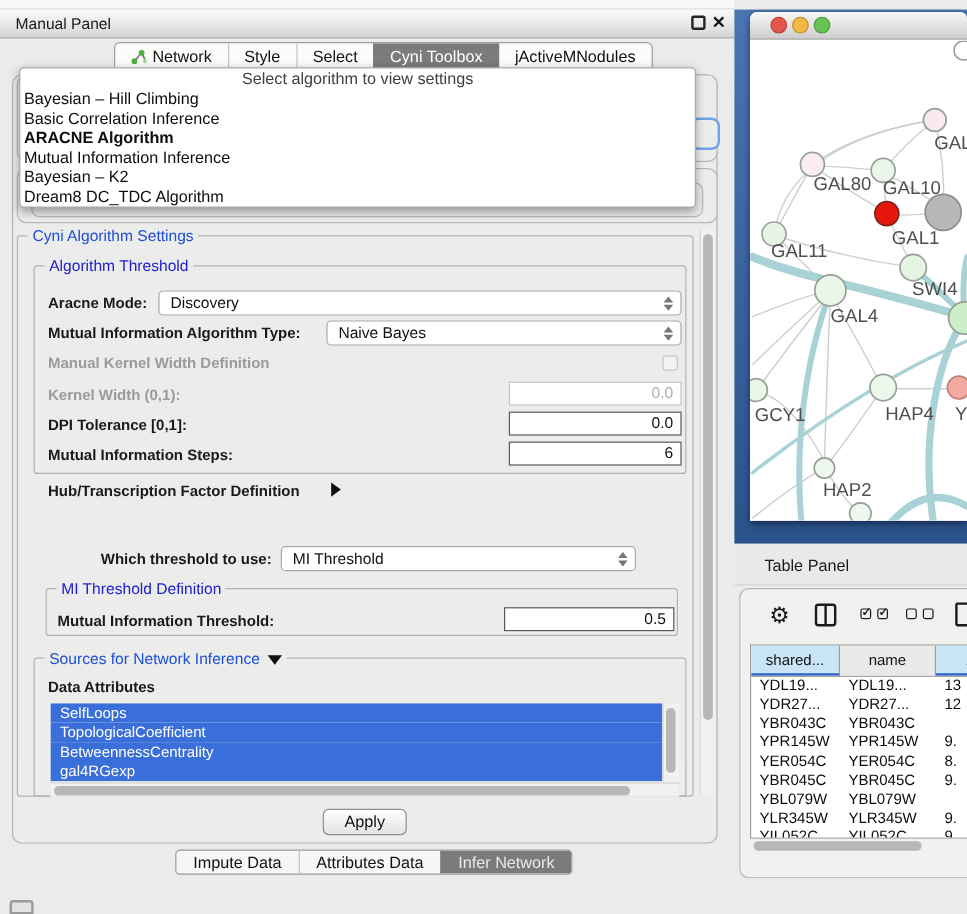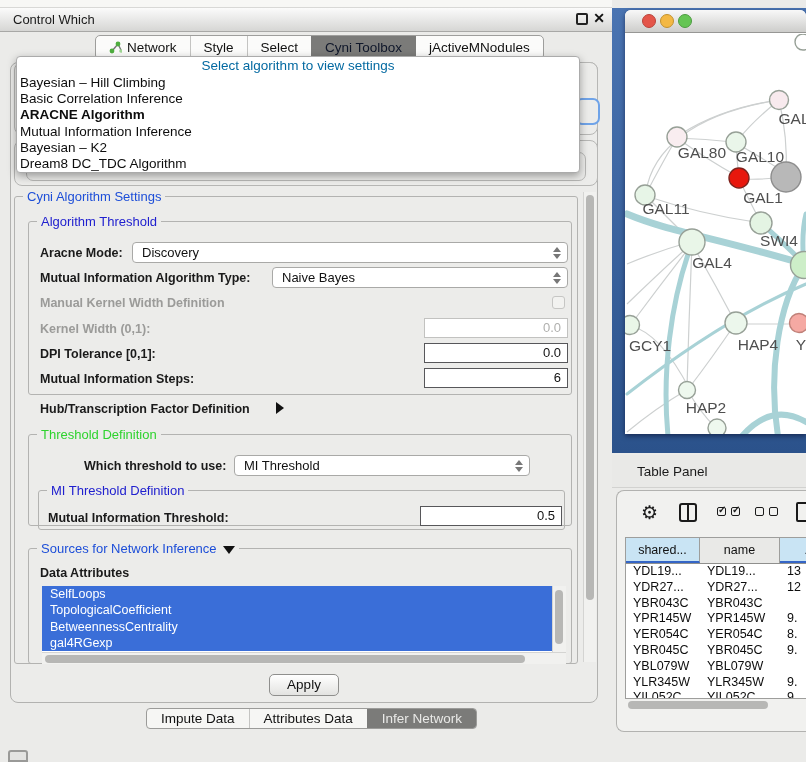--- a/index.html
+++ b/index.html
@@ -19,21 +19,21 @@
   }
   .winbtn-float { position:absolute; left:576px; top:5px; width:12px; height:12px; border:2px solid #222; border-radius:2px; background:transparent; }
   .winbtn-close { position:absolute; left:592px; top:1px; width:14px; height:18px; font-size:14px; font-weight:bold; color:#111; line-height:18px; text-align:center; }
 
   .tabstrip {
     left:95px; top:35px; height:25px; display:flex; align-items:stretch;
     background:#fbfbfa; border:1px solid #9e9e9c; border-radius:5px; overflow:hidden;
   }
   .tabstrip .tab { display:flex; align-items:center; padding:0 13px; font-size:13.5px; color:#111; position:relative; }
   .tabstrip .tab + .tab { border-left:1px solid #c4c4c2; }
-  .tabstrip .tab.sel { background:#7b7b79; color:#0f172a; border-left-color:#7b7b79; }
+  .tabstrip .tab.sel { background:#7b7b79; color:#ffffff; border-left-color:#7b7b79; }
   .tabstrip .tab.sel + .tab { border-left-color:#7b7b79; }
 
   .cp-body {
     left:4px; top:60px; width:604px; height:675px;
   }
   .panel-outline { left:10px; top:62px; width:588px; height:641px; border:1px solid #b2b2b0; border-radius:8px; background:#ececea; }
 
   
   .ghost-group1 { left:14px; top:62px; width:584px; height:73px; border:1px solid #b7b7b5; border-radius:8px; background:#ececea; }
   .ghost-combo1 { left:26px; top:94px; width:546px; height:34px; border:1px solid #b7b7b5; border-radius:7px; background:#fff; }
@@ -41,21 +41,21 @@
   .ghost-group2 { left:14px; top:140px; width:584px; height:46px; border:1px solid #b7b7b5; border-radius:8px; background:#ececea; }
   .ghost-combo2 { left:26px; top:152px; width:560px; height:29px; border:1px solid #b7b7b5; border-radius:7px; background:#ebebe9; }
   .ghost-combo2 span { position:absolute; left:64px; top:5px; font-size:13.5px; color:#b9b9b7; }
 
   
   .dd-popup {
     left:16px; top:56px; width:564px; height:117px; background:#fff;
     border:1px solid #ababab; border-radius:4px; z-index:30;
     box-shadow:0 3px 8px rgba(0,0,0,.35); overflow:hidden;
   }
-  .dd-head { height:18px; text-align:center; color:#0369a1; font-size:13.5px; line-height:18px; }
+  .dd-head { height:18px; text-align:center; color:#404040; font-size:13.5px; line-height:18px; }
   .dd-item { height:16.2px; line-height:16.2px; padding-left:3px; font-size:13.5px; color:#0d0d0d; white-space:nowrap; }
   .dd-item.sel { font-weight:bold; }
 
   
   .group { position:absolute; border:1px solid #b3b3b1; border-radius:3px; }
   .group > .legend { position:absolute; top:-8px; left:8px; background:#ececea; padding:0 4px; font-size:13px; white-space:nowrap; }
   .legend.blue { color:#2020cf; }
   .legend.green { color:#2ed32e; }
   .legend.black { color:#1d4ed8; }
 
@@ -136,21 +136,21 @@
   svg text { font-family:"Liberation Sans", sans-serif; }
 </style>
 </head>
 <body>
 
 <div id="screen">
 
   <div class="abs cp-topstrip"></div>
 
   <div class="abs cp-titlebar">
-    <span>Control Which</span>
+    <span>Manual Panel</span>
     <span class="winbtn-float"></span>
     <span class="winbtn-close">✕</span>
   </div>
 
   <div class="abs tabstrip" id="cp-tabs">
       <div class="tab">
         <svg width="13" height="13" style="margin-right: 5px;">
           <line x1="3" y1="10" x2="9" y2="3" stroke="#777" stroke-width="1.4"></line>
           <line x1="9" y1="3" x2="12" y2="9" stroke="#777" stroke-width="1.4"></line>
           <circle cx="3" cy="10" r="2.4" fill="#4fae3f"></circle>
@@ -236,23 +236,20 @@
 
   <span class="lbl" style="left:40px; top:347px;">DPI Tolerance [0,1]:</span>
   <div class="field" style="left:424px; top:343px; width:144px;">0.0</div>
 
   <span class="lbl" style="left:40px; top:372px;">Mutual Information Steps:</span>
   <div class="field" style="left:424px; top:368px; width:144px;">6</div>
 
   <span class="lbl" style="left:40px; top:402px;">Hub/Transcription Factor Definition</span>
   <span class="arrow-right" style="left:276px; top:402px;"></span>
 
-  <div class="group" style="left:28px; top:434px; width:544px; height:92px;">
-    <span class="legend green">Threshold Definition</span>
-  </div>
   <span class="lbl" style="left:84px; top:459px;">Which threshold to use:</span>
   <div class="combo" style="left:234px; top:455px; width:296px;">
     <span>MI Threshold</span>
     <span class="step">
         <span class="up"></span>
         <span class="dn"></span>
       </span>
   </div>
 
   <div class="group" style="left:38px; top:490px; width:527px; height:40px;">

